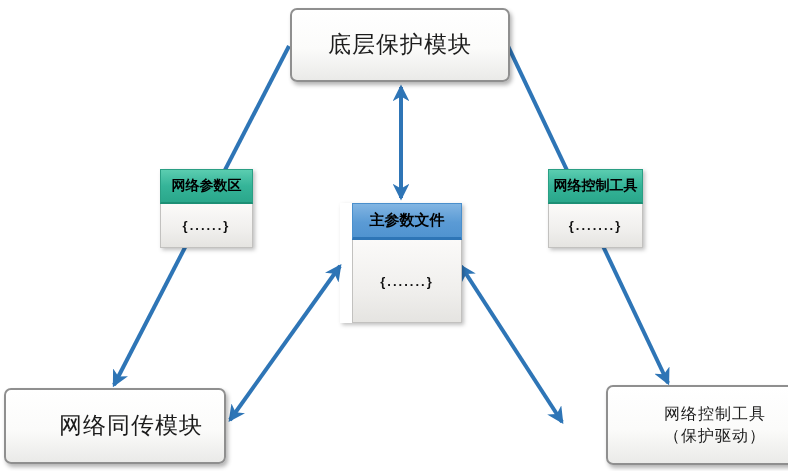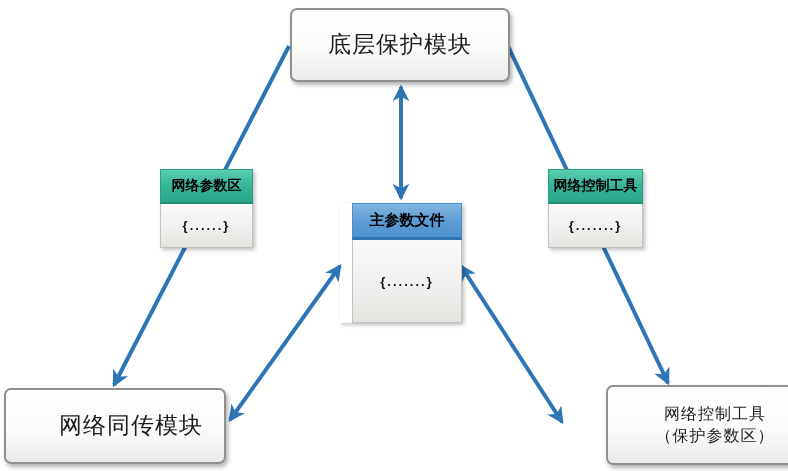--- a/index.html
+++ b/index.html
@@ -125,16 +125,16 @@
     <div class="param-header blue-header">主参数文件</div>
     <div class="param-body">{.......}</div>
   </div>
 
   <div class="node rounded-node" id="node-network-sync">
     <div class="line">网络同传模块</div>
   </div>
 
   <div class="node rounded-node" id="node-network-control">
     <div class="line">网络控制工具</div>
-    <div class="line">（保护参数区）</div>
+    <div class="line">（保护驱动）</div>
   </div>
 
 </div>
 
 </body></html>

